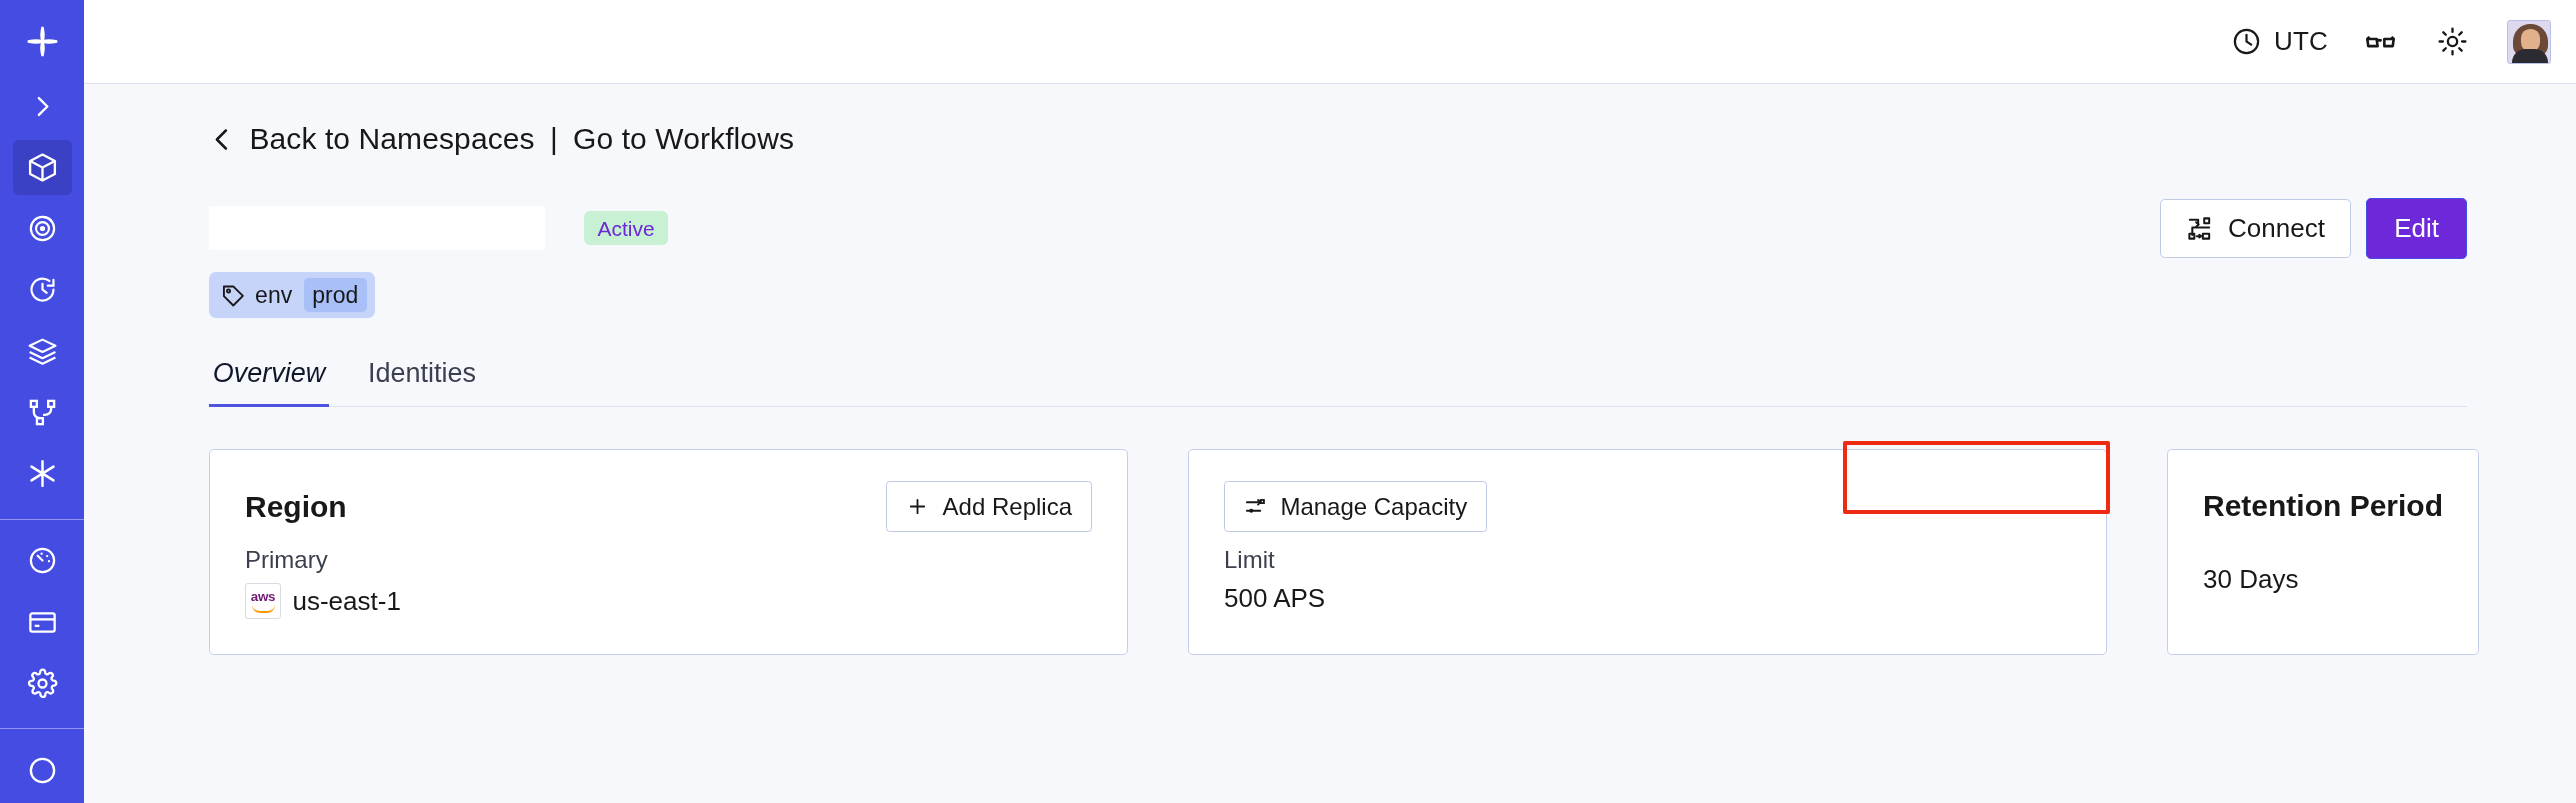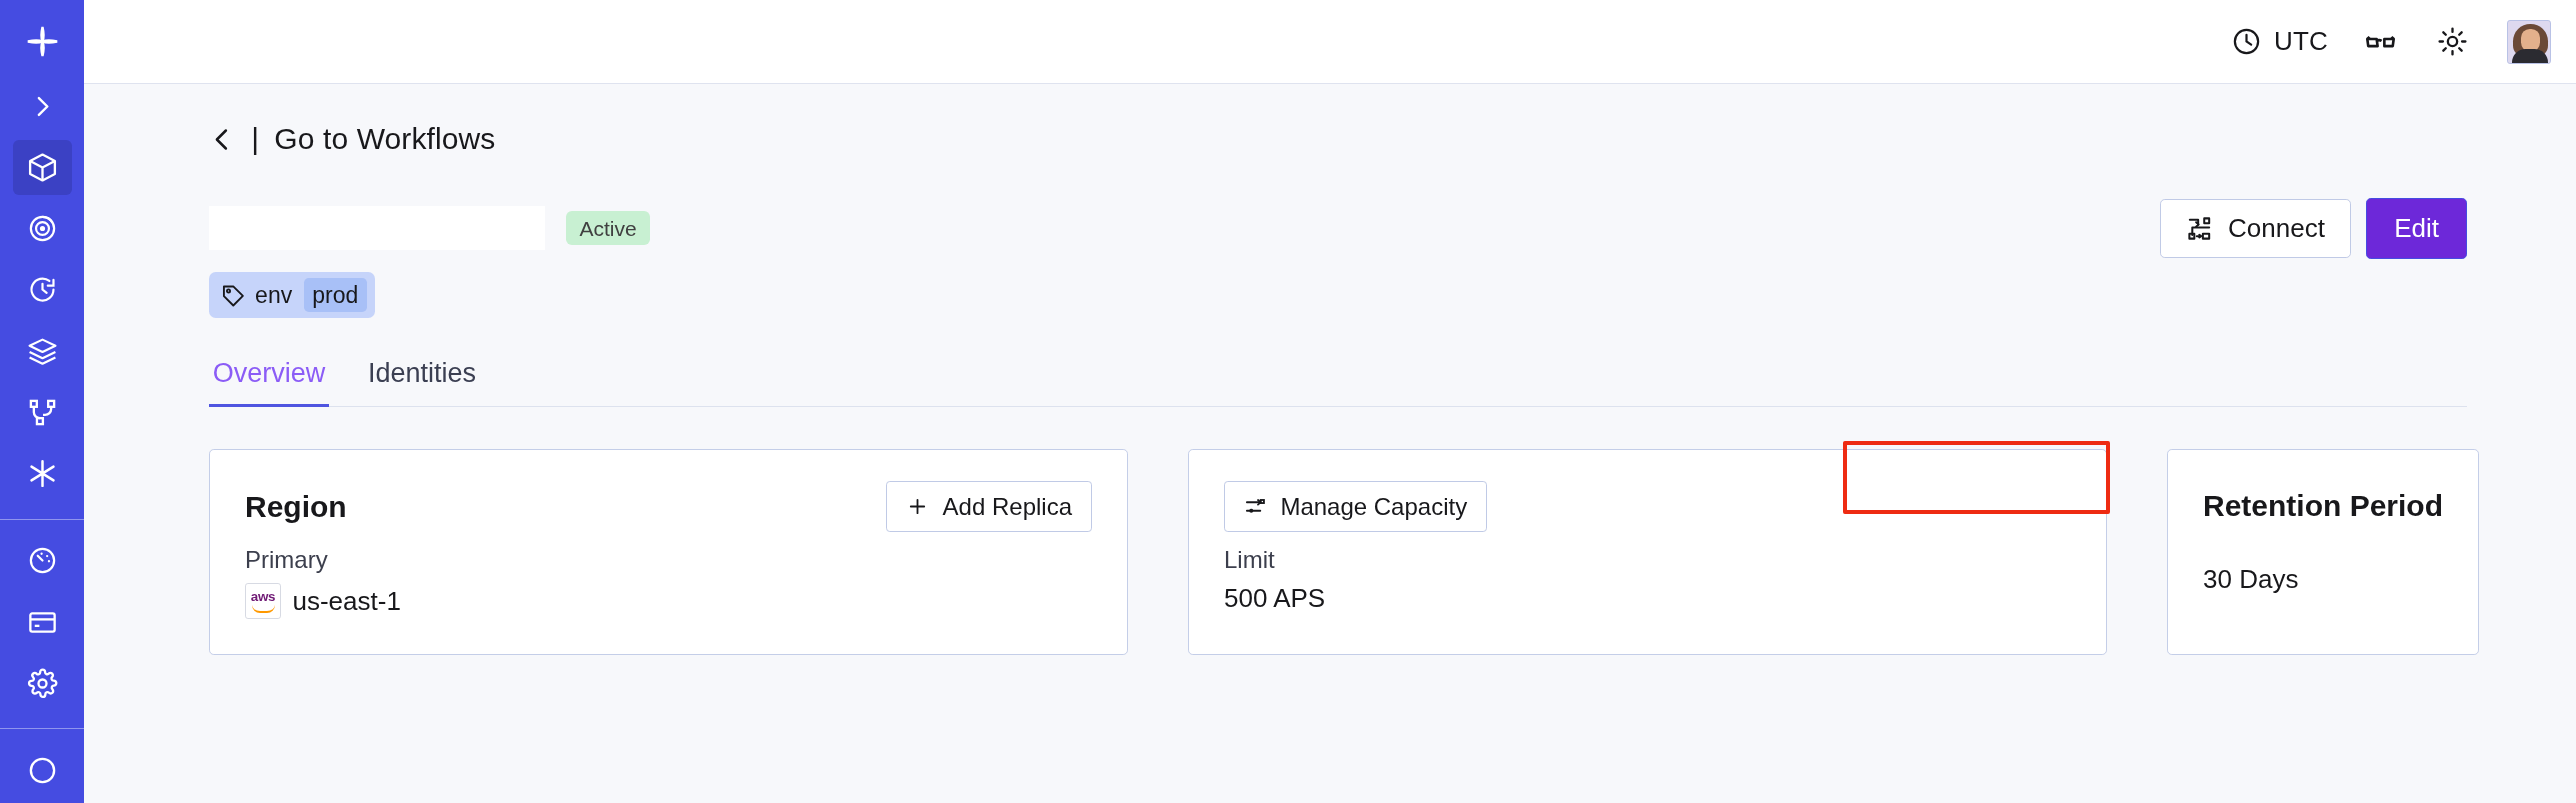--- a/index.html
+++ b/index.html
@@ -88,23 +88,24 @@
   .titlerow {
     display: flex; align-items: center; justify-content: space-between;
     min-height: 56px; margin-bottom: 3.8px;
   }
   .title-left { display: flex; align-items: center; gap: 21px; }
   .ns-title {
     width: 336px; height: 44px; background: #ffffff;
     display: flex; align-items: center;
   }
   .badge-active {
-    background: #c8f0d2; color: #404040;
+    background: #c8f0d2; color: #6d28d9;
     font-size: 21px; padding: 6.7px 13.4px; border-radius: 5.8px;
     line-height: 1;
+    margin-left: 18px;
   }
   .title-right { display: flex; align-items: center; gap: 15.3px; }
   .btn {
     display: inline-flex; align-items: center; gap: 15.3px;
     font-size: 26px; line-height: 1;
     border-radius: 4.8px; white-space: nowrap;
   }
   .btn-outline {
     background: #ffffff; border: 1px solid #c0cae6; color: #18181b;
     padding: 15.3px 25px;
@@ -131,21 +132,21 @@
   
   .tabs {
     display: flex; align-items: flex-end; gap: 35px;
     border-bottom: 1px solid #dde2ee;
     margin-bottom: 42px;
   }
   .tab {
     font-size: 27px; color: #3b3f52; padding: 0 3.8px 15.3px 3.8px;
     border-bottom: 3.8px solid transparent; margin-bottom: -1px;
   }
-  .tab.sel { color: #8b5cf6; border-bottom-color: #4f55e0; }
+  .tab.sel { color: #0f172a; border-bottom-color: #4f55e0; font-style: italic; }
 
   
   .cards { display: flex; gap: 60px; align-items: stretch; }
   .card {
     background: #ffffff; border: 1px solid #c4cee8; border-radius: 4.8px;
     padding: 31px 35px 35px 35px;
     min-height: 201px;
     position: relative;
   }
   .card.region   { flex: 0 0 919px; }
@@ -354,20 +355,21 @@
 
     <div class="content">
       <div class="inner">
 
         <div class="crumb">
           <span class="crumb-ico">
             <svg width="27" height="31" viewBox="0 0 24 24" fill="none" stroke="currentColor" stroke-width="2.2" stroke-linecap="round" stroke-linejoin="round">
               <polyline points="15 4 7 12 15 20"></polyline>
             </svg>
           </span>
+          <a class="crumb-txt">Back to Namespaces</a>
           <span class="crumb-sep">|</span>
           <a class="crumb-txt">Go to Workflows</a>
         </div>
 
         <div class="titlerow">
           <div class="title-left">
             <div class="ns-title"></div>
             <span class="badge-active">Active</span>
           </div>
           <div class="title-right">

